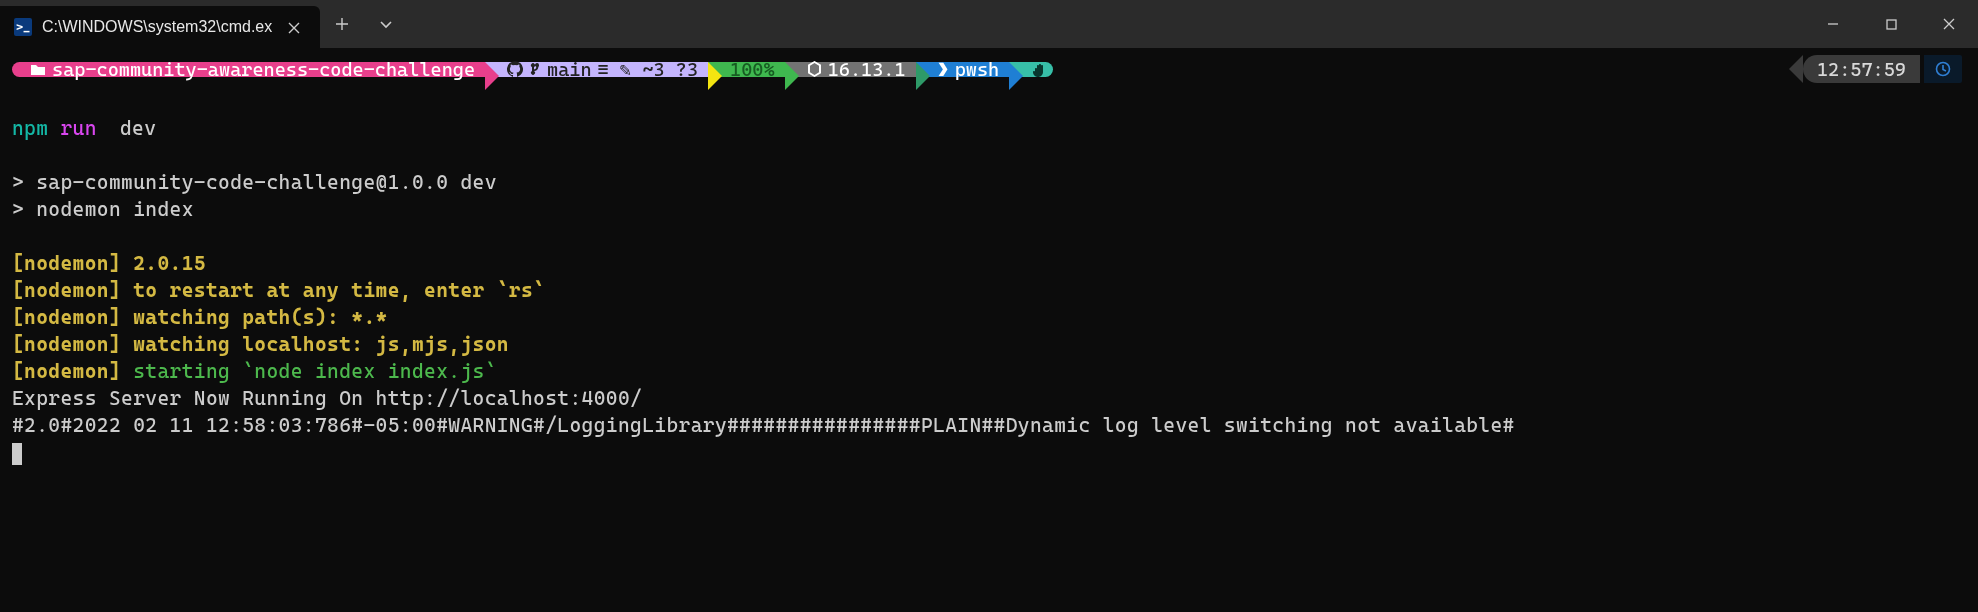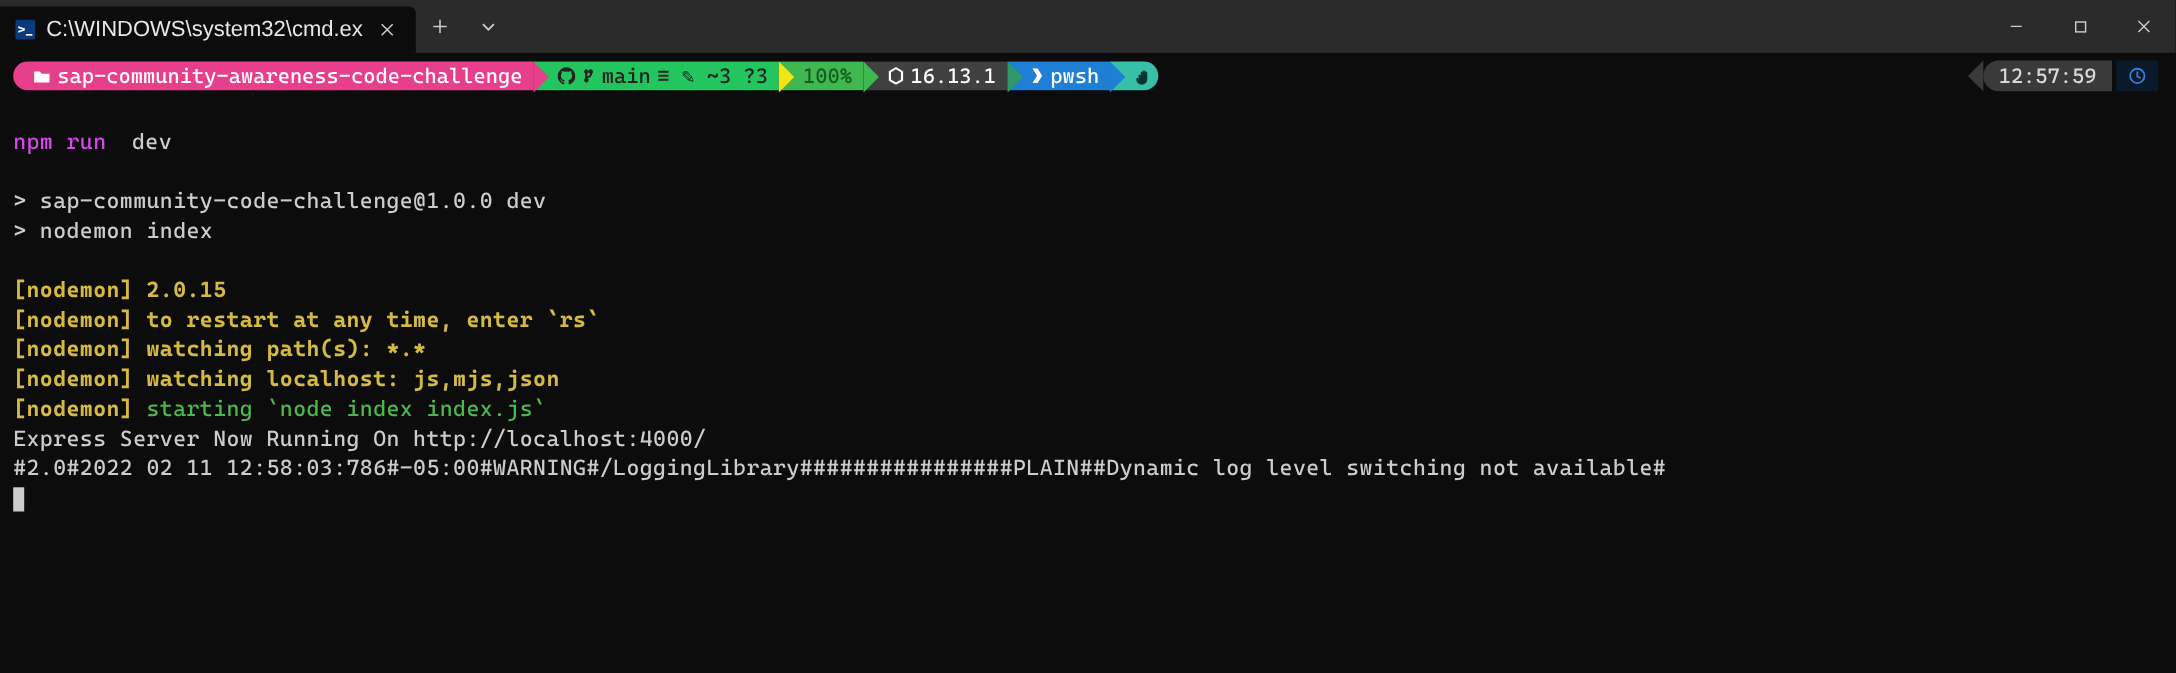--- a/index.html
+++ b/index.html
@@ -36,21 +36,21 @@
     width: 18px; height: 18px;
     background: #0a3a7c;
     display: flex;
     align-items: center;
     justify-content: center;
     color: #fff;
     font-size: 12px;
     font-weight: bold;
     border-radius: 2px;
   }
-  .tab-title { color: #e8e8e8; font-size: 20px; font-family: "Segoe UI", sans-serif; flex:1; white-space:nowrap; overflow:hidden; text-overflow:ellipsis; }
+  .tab-title { color: #e8e8e8; font-size: 16px; font-family: "Segoe UI", sans-serif; flex:1; white-space:nowrap; overflow:hidden; text-overflow:ellipsis; }
   .tab-close { color: #cccccc; padding: 4px 6px; border-radius:3px; cursor:pointer; }
   .new-tab, .dropdown {
     display:flex;align-items:center;justify-content:center;
     width:44px;color:#cccccc;cursor:pointer;font-size:18px;
   }
   .titlebar-spacer { flex:1; }
   .win-controls { display:flex; }
   .win-btn { width:58px;display:flex;align-items:center;justify-content:center;color:#cccccc;cursor:pointer; }
   .win-btn svg { stroke:#cccccc; }
 
@@ -58,38 +58,38 @@
   .prompt {
     display:flex;
     align-items:center;
     height:30px;
     margin-top:6px;
     padding-left:12px;
     font-size:19px;
     line-height:1;
   }
   .seg {
-    display:flex;align-items:center;height:26px;
+    display:flex;align-items:center;height:15px;
     padding:0 10px 0 14px;position:relative;
     white-space:nowrap;
   }
   .seg::after{
     content:"";position:absolute;right:-14px;top:0;
     border-top:14px solid transparent;
     border-bottom:14px solid transparent;
     border-left:14px solid currentColor;
     z-index:2;
   }
   .seg-path { background:#e83f8c;color:#e83f8c; border-radius:14px 0 0 14px; padding-left:18px;}
   .seg-path .txt{color:#fff;}
-  .seg-git { background:#22c55e;color:#f4e511;padding-left:22px;}
+  .seg-git { background:#c4b5fd;color:#f4e511;padding-left:22px;}
   .seg-git .txt{color:#222;}
   .seg-bat { background:#3fb84f;color:#3fb84f;padding-left:22px;text-align:right;}
   .seg-bat .txt{color:#175c22;}
-  .seg-node{ background:#404040;color:#2e9a68;padding-left:22px;text-align:center;}
+  .seg-node{ background:#737373;color:#2e9a68;padding-left:22px;text-align:center;}
   .seg-node .txt{color:#fff;}
   .seg-shell{background:#1f7fd4;color:#1f7fd4;padding-left:22px;}
   .seg-shell .txt{color:#fff;}
   .seg-end { background:#37bfa8;color:#37bfa8;padding-left:22px;padding-right:6px;border-radius:0 14px 14px 0;}
   .seg-end::after{display:none;}
   .seg-end .txt{color:#08362e;}
   .txt{display:flex;align-items:center;gap:6px;}
   .ico{display:inline-flex;}
 
   .clock-seg{
@@ -113,21 +113,21 @@
 
   
   .term {
     padding:4px 12px 0 12px;
     font-size:20px;
     line-height:27px;
     letter-spacing:0.4px;
     white-space:pre-wrap;
     word-break:break-all;
   }
-  .cmd-npm{color:#d946ef;}
+  .cmd-npm{color:#14b8a6;}
   .cmd-run{color:#d946ef;}
   .cmd-dev{color:#cccccc;margin-left:11px;}
   .white{color:#cccccc;}
   .yellow{color:#d4b943;font-weight:bold;}
   .green{color:#4db94d;}
   .cursor{
     display:inline-block;width:10px;height:22px;background:#cccccc;
     vertical-align:middle;animation:blink 1s step-start infinite;
   }
   @keyframes blink{50%{opacity:0;}}

